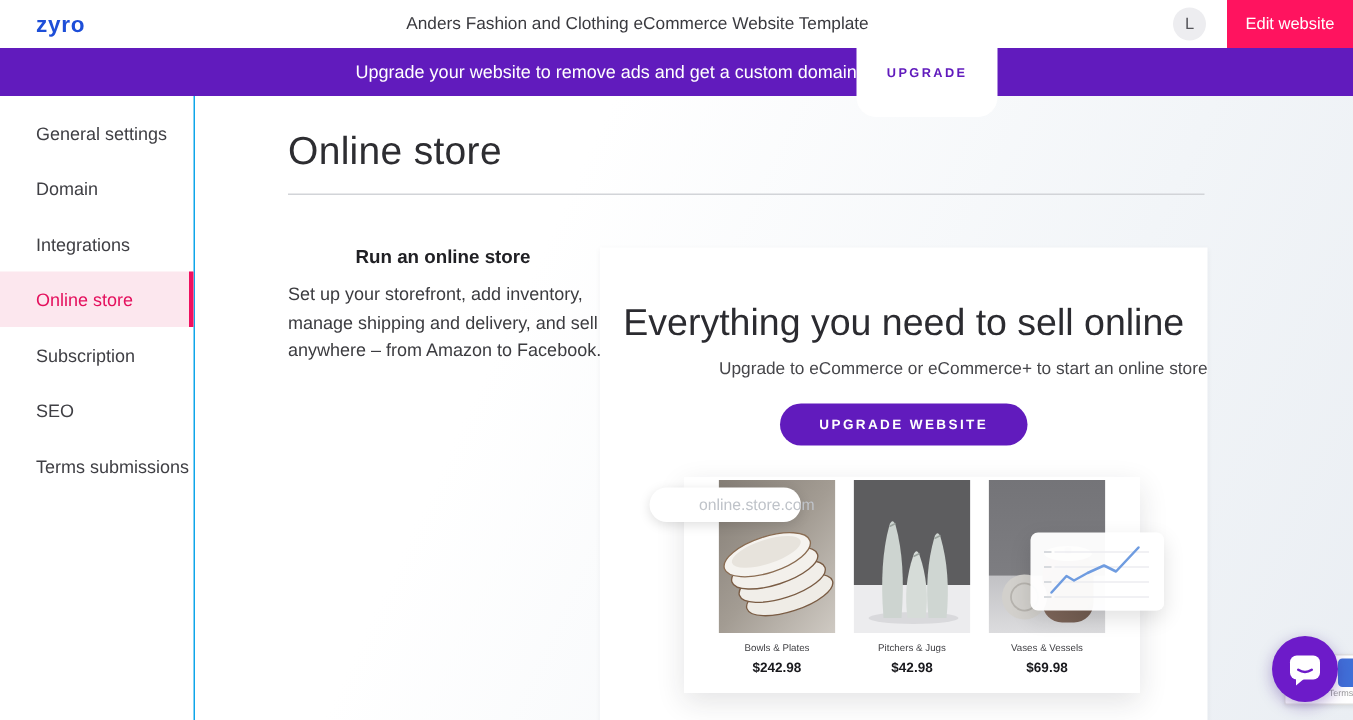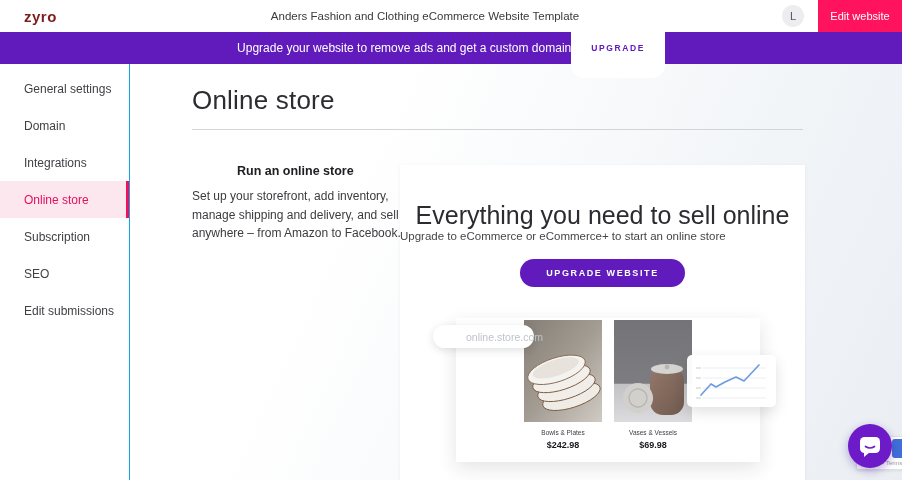--- a/index.html
+++ b/index.html
@@ -9,21 +9,21 @@
     background:#fff; margin:0 auto;
   }
 
   
   .topbar {
     position:absolute; left:0; top:0; width:902px; height:32px;
     background:#fff; z-index:20;
   }
   .logo {
     position:absolute; left:24px; top:8px; font-size:15px; font-weight:bold;
-    letter-spacing:.5px; color:#7f1d1d; cursor:pointer;
+    letter-spacing:.5px; color:#1d4ed8; cursor:pointer;
   }
   .topbar-title {
     position:absolute; left:0; right:52px; top:10px; text-align:center;
     font-size:11.5px; color:#3a3a3f;
   }
   .avatar {
     position:absolute; right:98px; top:5px; width:22px; height:22px;
     border-radius:50%; background:#ededf0; color:#55555a; font-size:11px;
     display:flex; align-items:center; justify-content:center;
   }
@@ -78,21 +78,21 @@
 
   
   .card {
     position:absolute; left:258px; top:101px; width:405px; height:367px;
     background:#fff; box-shadow:0 1px 4px rgba(25,35,55,.05);
   }
   .card h2 {
     margin-top:36px; text-align:center; font-size:25px; font-weight:400;
     color:#2b2b30;
   }
-  .card .sub { text-align:left; font-size:11.5px; color:#46464a; }
+  .card .sub { margin-top:10px; text-align:right; font-size:11.5px; color:#46464a; }
   .upgrade-btn {
     display:block; margin:17px auto 0; background:#611bbd; color:#fff;
     border:none; border-radius:16px; padding:9px 26px; font-size:9px;
     font-weight:bold; letter-spacing:1.6px; font-family:inherit; cursor:pointer;
   }
 
   .showcase {
     position:absolute; left:56px; top:153px; width:304px; height:144px;
     background:#fff; box-shadow:0 6px 18px rgba(30,30,45,.12);
     display:flex; justify-content:center; gap:10px; padding-top:2px;
@@ -153,21 +153,21 @@
     <button class="banner-btn">UPGRADE</button>
   </div>
 
   <nav class="sidebar">
     <div class="side-item">General settings</div>
     <div class="side-item">Domain</div>
     <div class="side-item">Integrations</div>
     <div class="side-item active">Online store</div>
     <div class="side-item">Subscription</div>
     <div class="side-item">SEO</div>
-    <div class="side-item">Edit submissions</div>
+    <div class="side-item">Terms submissions</div>
   </nav>
 
   <main class="main">
     <h1 class="page-title">Online store</h1>
     <div class="divider"></div>
 
     <div class="intro">
       <h3>Run an online store</h3>
       <p>Set up your storefront, add inventory, manage shipping and delivery, and sell anywhere – from Amazon to Facebook.</p>
     </div>
@@ -196,20 +196,37 @@
                 <ellipse cx="38" cy="58" rx="30" ry="11" fill="#f3f0eb" stroke="#7a5c44" stroke-width="0.9"></ellipse>
                 <ellipse cx="36" cy="48" rx="30" ry="12" fill="#f5f3ef" stroke="#8a6c52" stroke-width="0.9"></ellipse>
                 <ellipse cx="36" cy="46" rx="24" ry="8" fill="#e7e3dc"></ellipse>
               </g>
             </svg>
           </div>
           <div class="product-name">Bowls &amp; Plates</div>
           <div class="product-price">$242.98</div>
         </div>
 
+        <div class="product">
+          <div class="product-img">
+            <svg width="78" height="102" viewBox="0 0 78 102">
+              <rect width="78" height="70" fill="#5d5d5f"></rect>
+              <rect y="70" width="78" height="32" fill="#ececee"></rect>
+              <ellipse cx="40" cy="92" rx="30" ry="4" fill="#d9d9dc"></ellipse>
+              <path d="M20,92 Q17,55 24,30 Q26,25 28,30 Q35,55 32,92 Z" fill="#cdd4d0"></path>
+              <path d="M36,92 Q33,70 40,50 Q42,45 44,50 Q51,70 48,92 Z" fill="#d6dcd8"></path>
+              <path d="M50,92 Q47,62 54,38 Q56,33 58,38 Q65,62 62,92 Z" fill="#cfd6d2"></path>
+              <path d="M24,31 l4,-2" stroke="#9aa29d" stroke-width="1"></path>
+              <path d="M40,51 l4,-2" stroke="#9aa29d" stroke-width="1"></path>
+              <path d="M54,39 l4,-2" stroke="#9aa29d" stroke-width="1"></path>
+            </svg>
+          </div>
+          <div class="product-name">Pitchers &amp; Jugs</div>
+          <div class="product-price">$42.98</div>
+        </div>
 
         <div class="product">
           <div class="product-img">
             <svg width="78" height="102" viewBox="0 0 78 102">
               <defs>
                 <linearGradient id="bg3" x1="0" y1="0" x2="0" y2="1">
                   <stop offset="0" stop-color="#747478"></stop>
                     <stop offset=".62" stop-color="#7d7d81"></stop>
                     <stop offset=".63" stop-color="#c2c2c5"></stop>
                     <stop offset="1" stop-color="#dcdcde"></stop>

